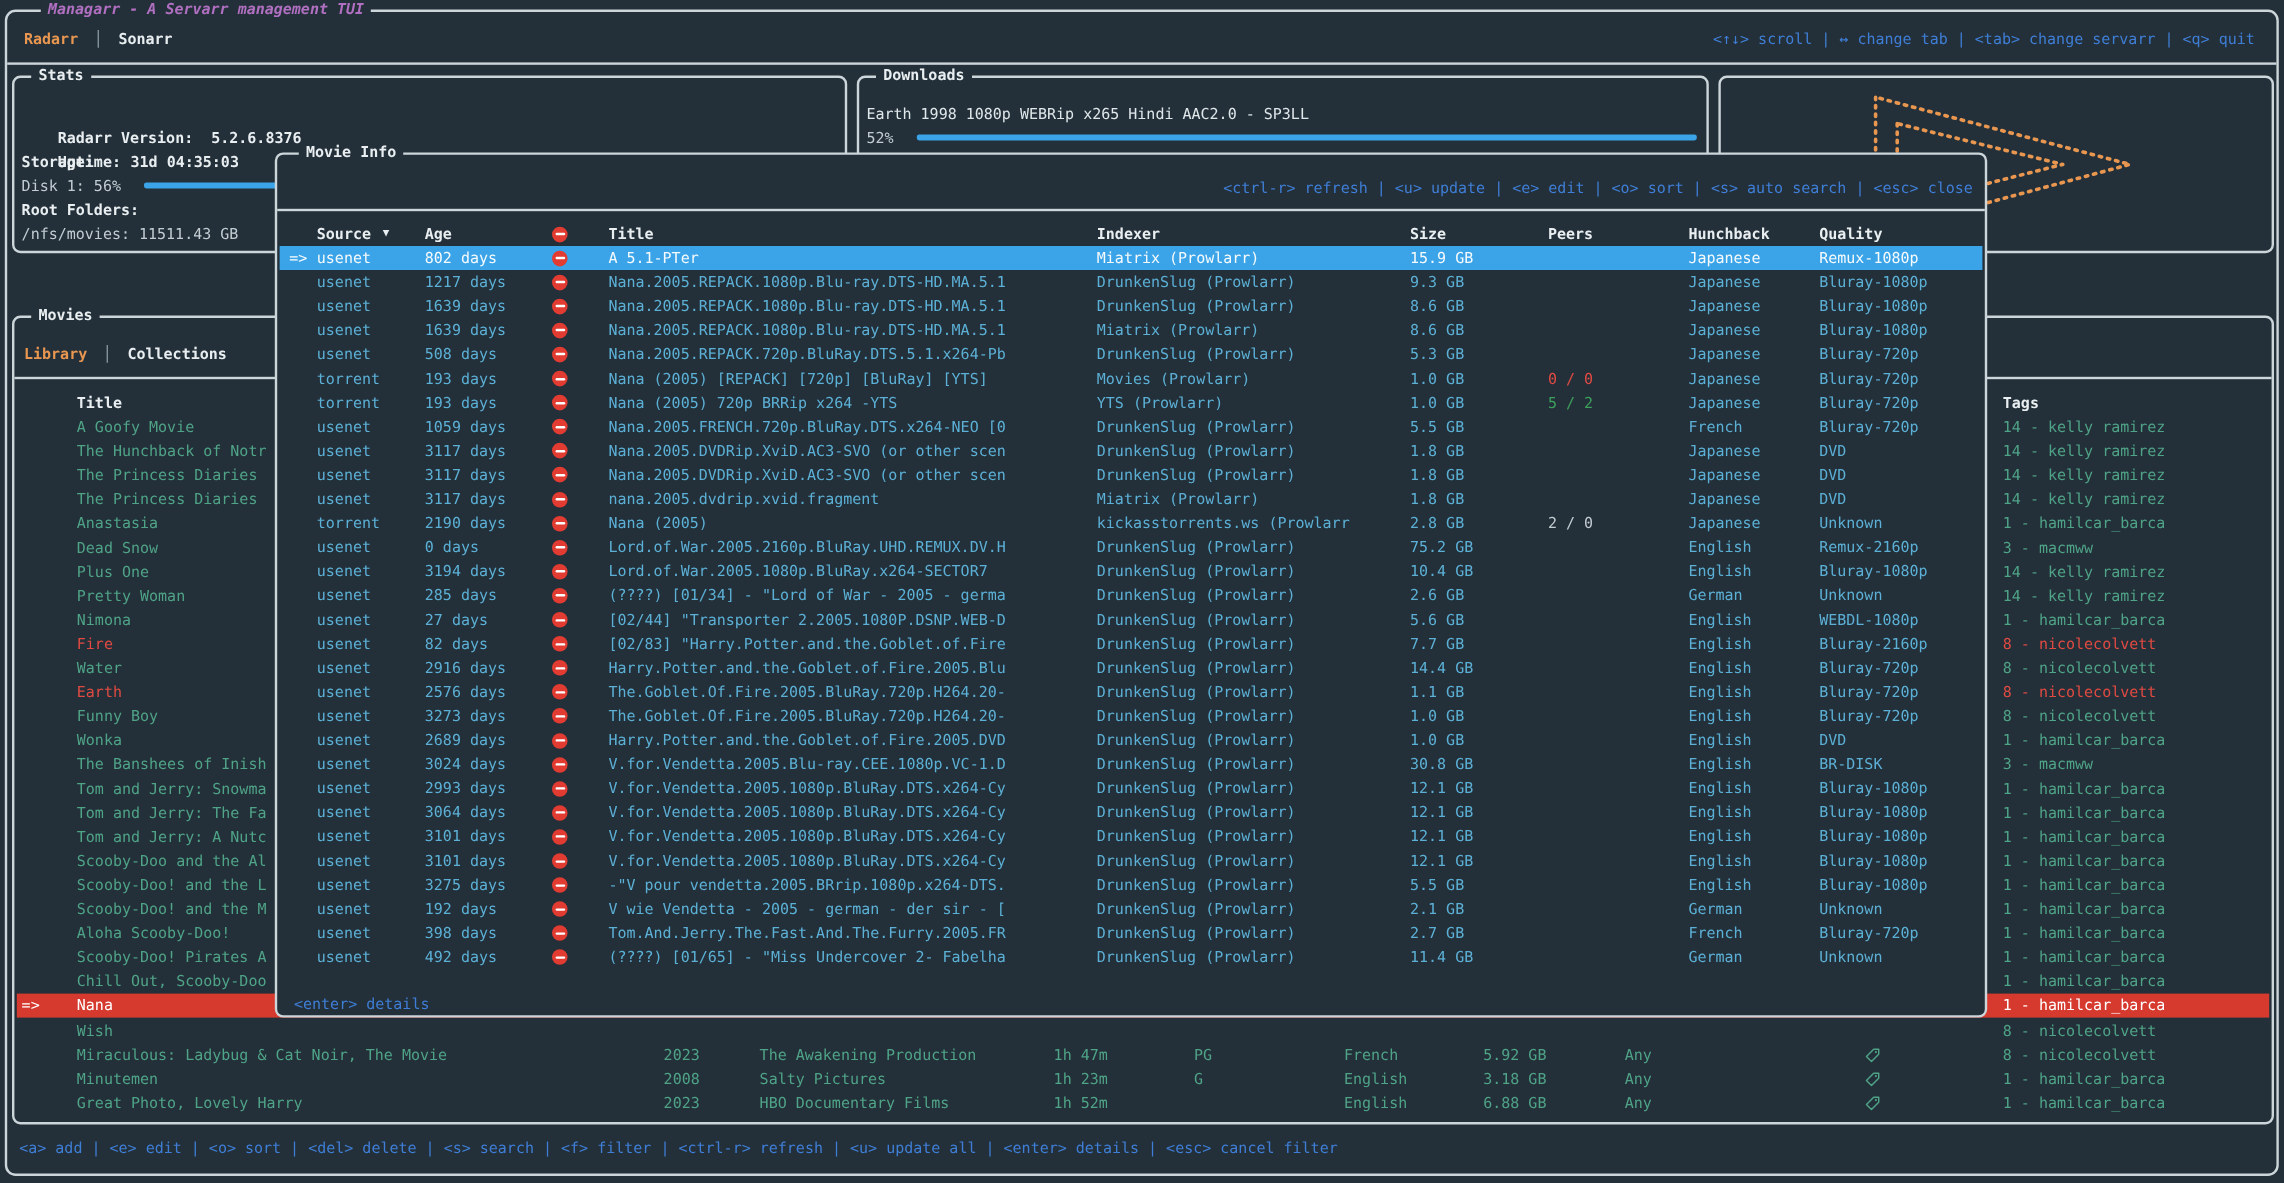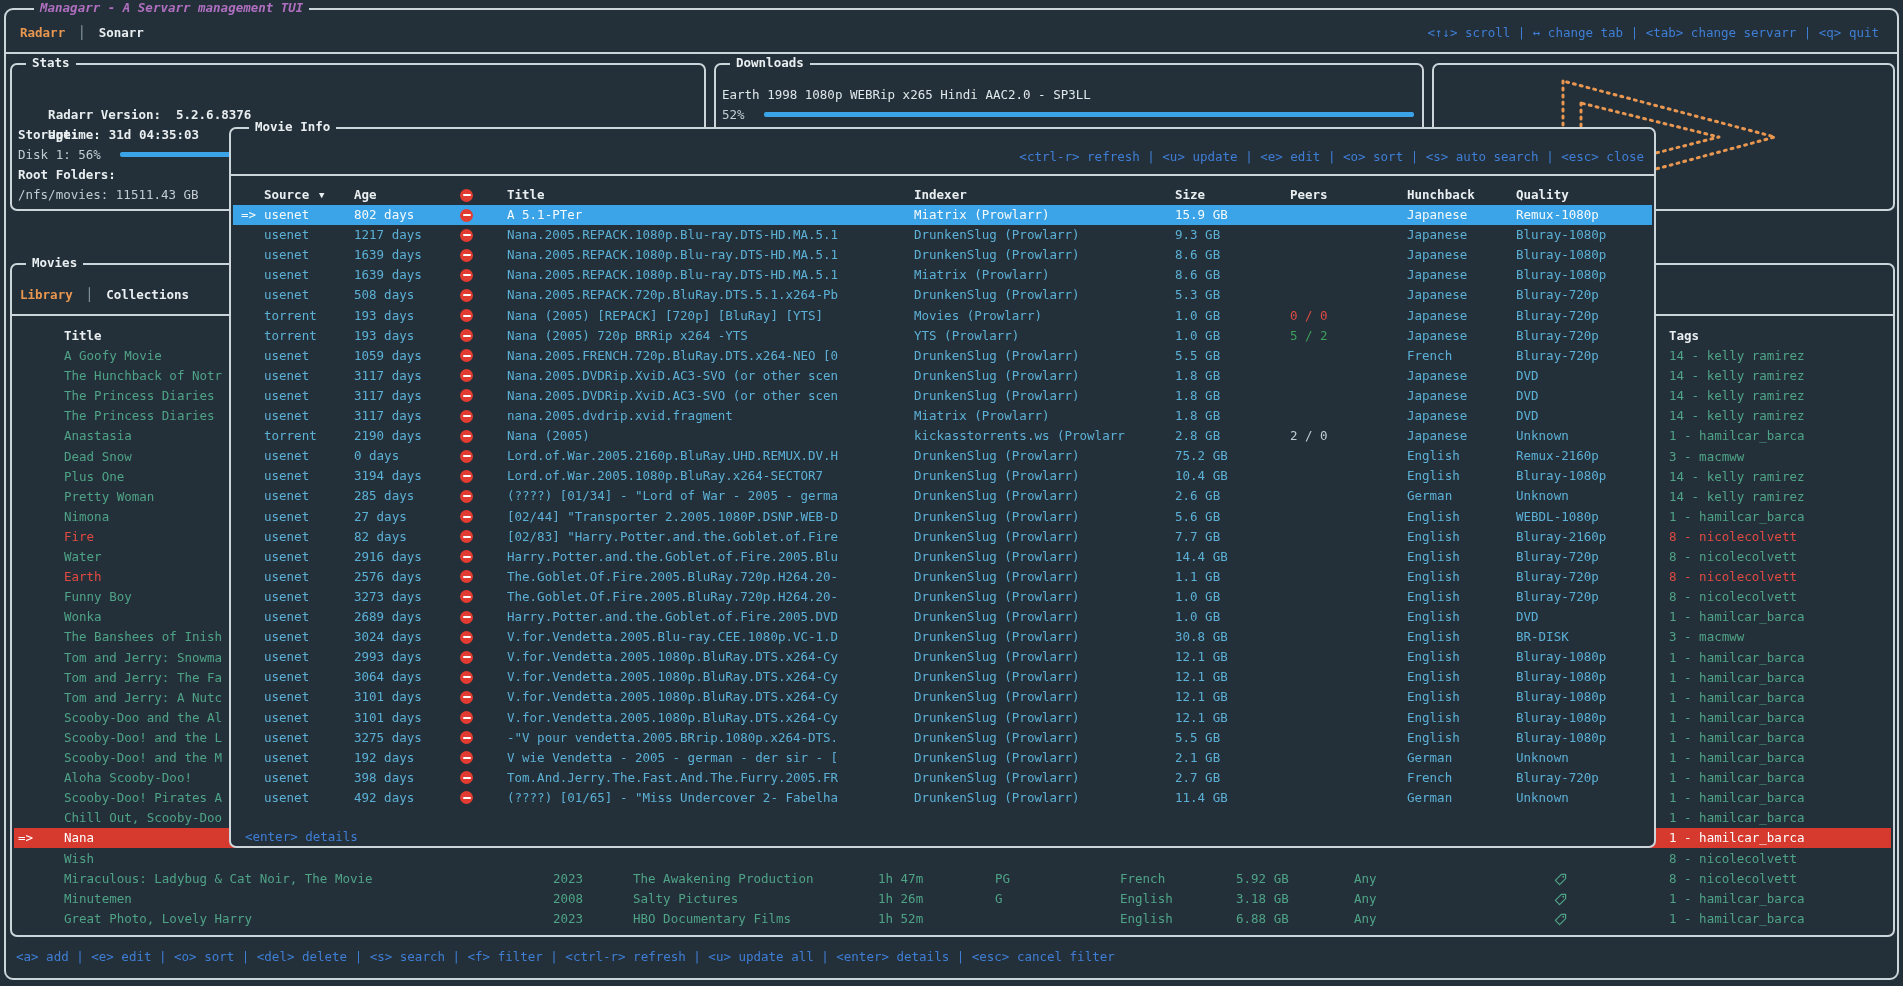--- a/index.html
+++ b/index.html
@@ -219,21 +219,21 @@
         <span class="cell" style="left: 1540px; top: 3px;"><svg width="13" height="13" viewBox="0 0 14 14">
             <path d="M1.5 8 8 1.5h4.5V6L6 12.5z" fill="none" stroke="#4fa387" stroke-width="1.3" stroke-linejoin="round"></path>
             <circle cx="10" cy="4" r="1" fill="#4fa387"></circle>
           </svg></span>
         <span class="cell teal" style="left: 1655px;">8 - nicolecolvett</span>
       </div>
       <div class="trow" style="top: 542.7px;">
         <span class="cell teal" style="left: 50px;">Minutemen</span>
         <span class="cell teal" style="left: 539px;">2008</span>
         <span class="cell teal" style="left: 619px;">Salty Pictures</span>
-        <span class="cell teal" style="left: 864px;">1h 26m</span>
+        <span class="cell teal" style="left: 864px;">1h 23m</span>
         <span class="cell teal" style="left: 981px;">G</span>
         <span class="cell teal" style="left: 1106px;">English</span>
         <span class="cell teal" style="left: 1222px;">3.18 GB</span>
         <span class="cell teal" style="left: 1340px;">Any</span>
         <span class="cell" style="left: 1540px; top: 3px;"><svg width="13" height="13" viewBox="0 0 14 14">
             <path d="M1.5 8 8 1.5h4.5V6L6 12.5z" fill="none" stroke="#4fa387" stroke-width="1.3" stroke-linejoin="round"></path>
             <circle cx="10" cy="4" r="1" fill="#4fa387"></circle>
           </svg></span>
         <span class="cell teal" style="left: 1655px;">1 - hamilcar_barca</span>
       </div>

